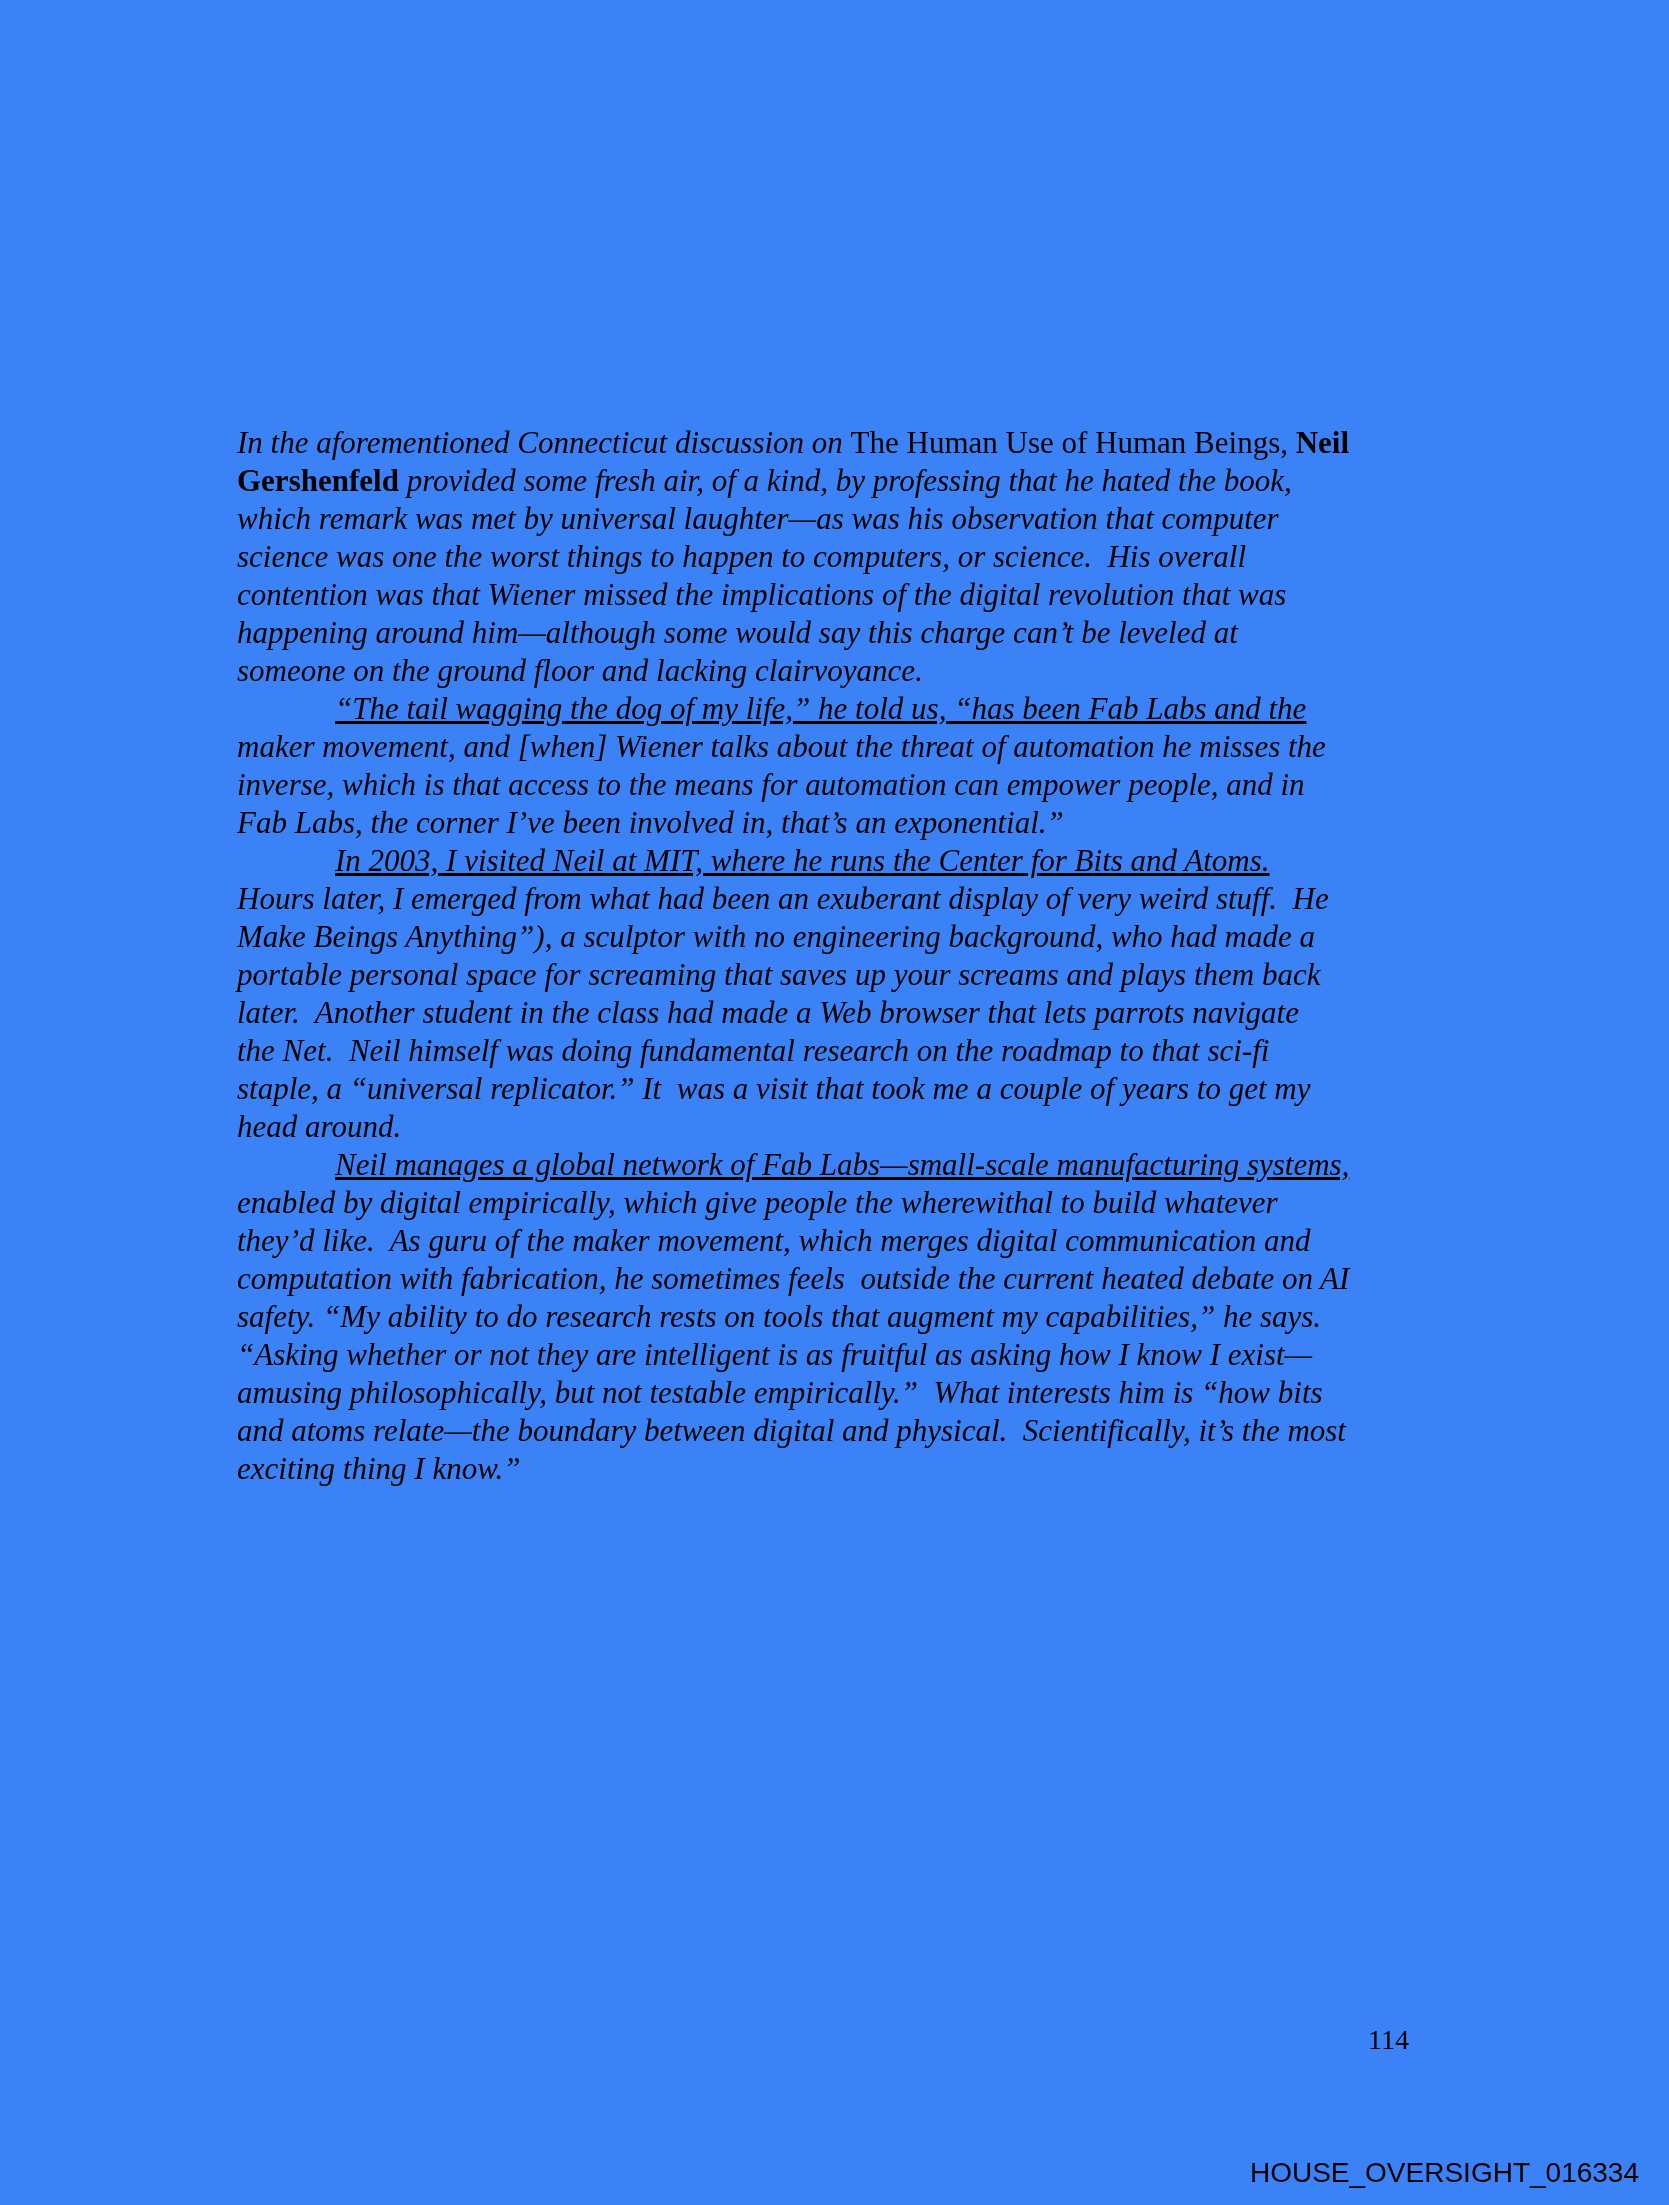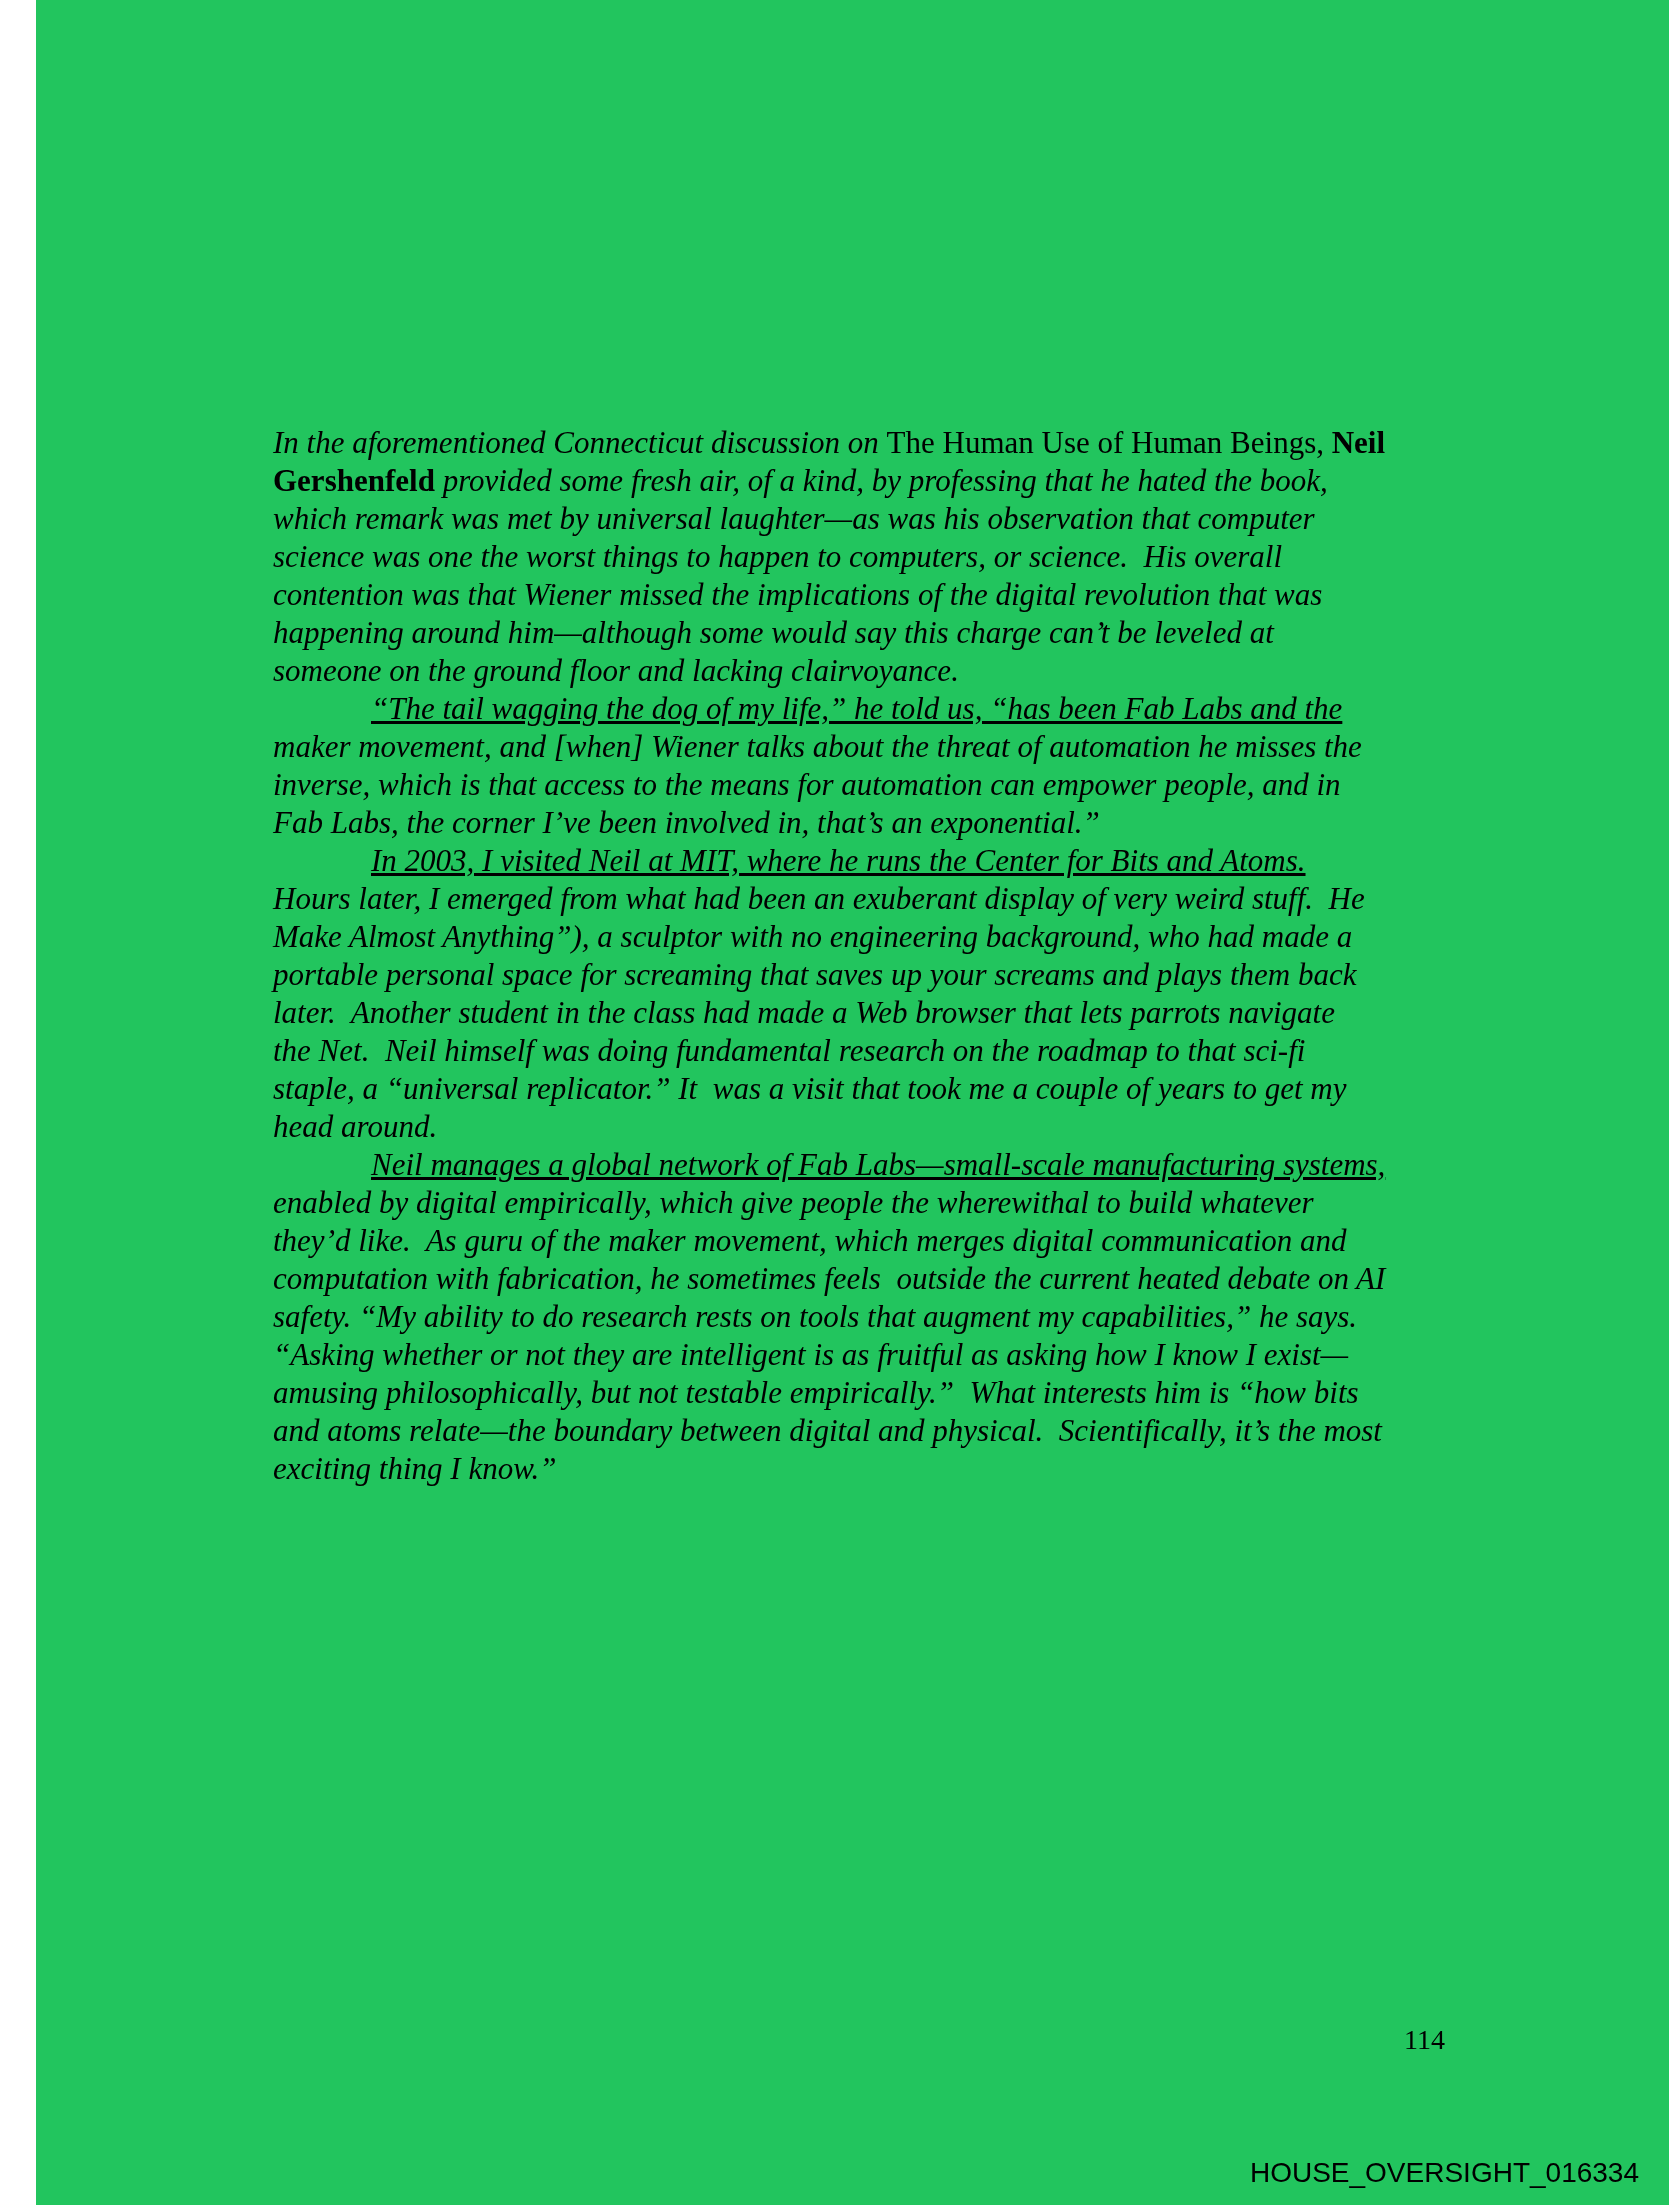--- a/index.html
+++ b/index.html
@@ -11,22 +11,21 @@
     position: relative;
     width: 1669px;
     height: 2205px;
     overflow: hidden;
     font-family: "Liberation Serif", serif;
     color: #000000;
   }
   .page {
     position: absolute;
     inset: 0;
-    background: #22c55e;
-    margin-left: 36px;
+    background: #3b82f6;
   }
   .text-block {
     position: absolute;
     left: 237px;
     top: 424px;
     width: 1218px;
     font-size: 31px;
     line-height: 38px;
     font-style: italic;
     color: #000000;
@@ -80,21 +79,21 @@
       </div>
       <div>
         <div class="line indent"><span class="seg-i">“The tail wagging the dog of my life,” he told us, “has been Fab Labs and the</span></div>
         <div class="line"><span class="seg-i">maker movement, and [when] Wiener talks about the threat of automation he misses the</span></div>
         <div class="line"><span class="seg-i">inverse, which is that access to the means for automation can empower people, and in</span></div>
         <div class="line"><span class="seg-i">Fab Labs, the corner I’ve been involved in, that’s an exponential.”</span></div>
       </div>
       <div>
         <div class="line indent"><span class="seg-i">In 2003, I visited Neil at MIT, where he runs the Center for Bits and Atoms.</span></div>
         <div class="line"><span class="seg-i">Hours later, I emerged from what had been an exuberant display of very weird stuff.  He</span></div>
-        <div class="line"><span class="seg-i">Make Almost Anything”), a sculptor with no engineering background, who had made a</span></div>
+        <div class="line"><span class="seg-i">Make Beings Anything”), a sculptor with no engineering background, who had made a</span></div>
         <div class="line"><span class="seg-i">portable personal space for screaming that saves up your screams and plays them back</span></div>
         <div class="line"><span class="seg-i">later.  Another student in the class had made a Web browser that lets parrots navigate</span></div>
         <div class="line"><span class="seg-i">the Net.  Neil himself was doing fundamental research on the roadmap to that sci-fi</span></div>
         <div class="line"><span class="seg-i">staple, a “universal replicator.” It  was a visit that took me a couple of years to get my</span></div>
         <div class="line"><span class="seg-i">head around.</span></div>
       </div>
       <div>
         <div class="line indent"><span class="seg-i">Neil manages a global network of Fab Labs—small-scale manufacturing systems,</span></div>
         <div class="line"><span class="seg-i">enabled by digital empirically, which give people the wherewithal to build whatever</span></div>
         <div class="line"><span class="seg-i">they’d like.  As guru of the maker movement, which merges digital communication and</span></div>

